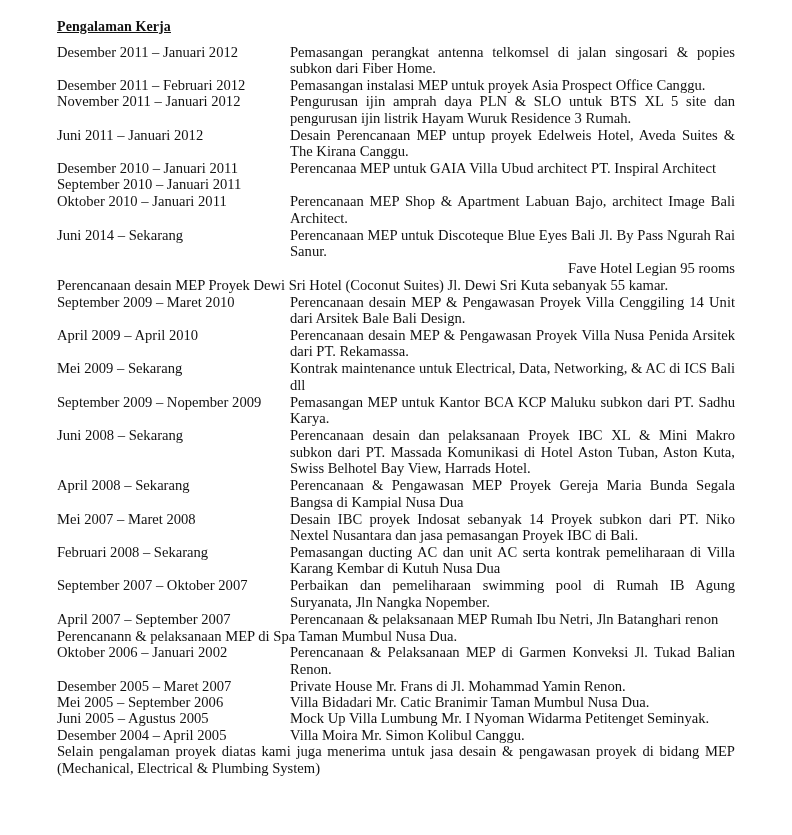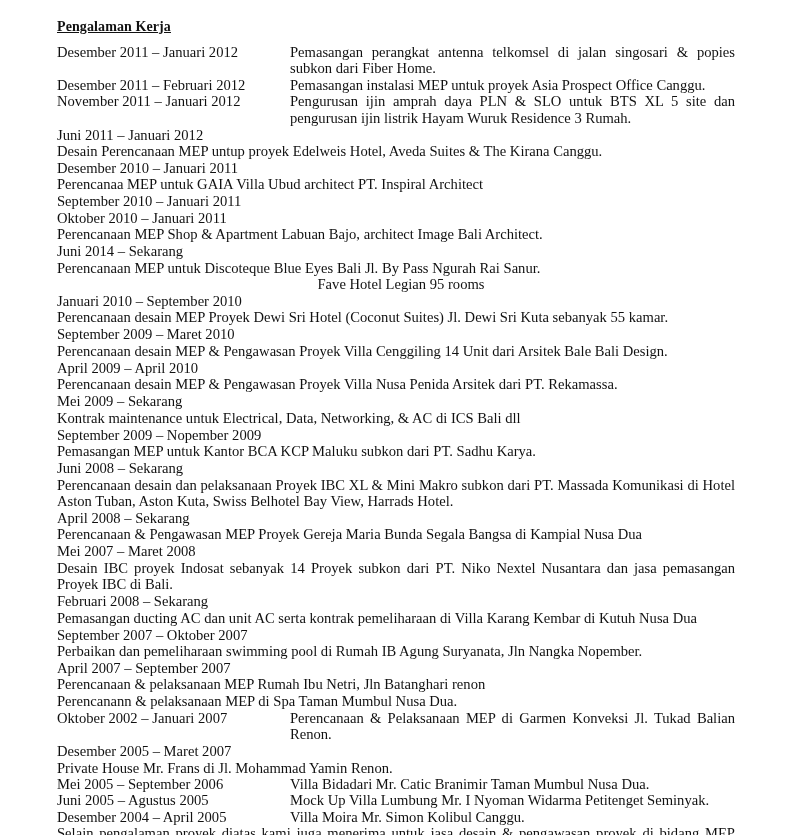--- a/index.html
+++ b/index.html
@@ -7,25 +7,25 @@
       width: 792px; height: 835px; position: relative; overflow: hidden;
       font-family: "Liberation Serif", "DejaVu Serif", serif;
       color: #111111; font-size: 14.6px;
     }
     .page { position: absolute; left: 57px; top: 18px; width: 678px; }
     .heading {
       font-weight: bold; text-decoration: underline; font-size: 14px;
       line-height: 18px; margin-bottom: 8px; letter-spacing: 0.1px;
     }
     .row { display: flex; line-height: 16.4px; }
-    .row.gap { margin-top: 0.6px; flex-direction: column; }
+    .row.gap { margin-top: 0.6px; }
     .date { width: 233px; flex: none; white-space: nowrap; font-family: Liberation Serif, serif; }
     .desc { flex: 1; text-align: justify; }
     .desc .line { display: block; }
-    .desc .noj { text-align: center; margin-left: 10px; }
+    .desc .noj { text-align: right; margin-left: 10px; }
     .closing { line-height: 17px; text-align: justify; }
   </style>
 </head>
 <body>
 
 <div class="page">
   <div class="heading">Pengalaman Kerja</div>
 
   <div class="row">
     <div class="date">Desember 2011 – Januari 2012</div>
@@ -55,21 +55,20 @@
     <div class="desc">Perencanaan MEP Shop &amp; Apartment Labuan Bajo, architect Image Bali Architect.</div>
   </div>
   <div class="row gap">
     <div class="date">Juni 2014 – Sekarang</div>
     <div class="desc">
       <span class="line">Perencanaan MEP untuk Discoteque Blue Eyes Bali Jl. By Pass Ngurah Rai Sanur.</span>
       <span class="line noj">Fave Hotel Legian 95 rooms</span>
     </div>
   </div>
   <div class="row gap">
-    <div class="date">Januari 2010 – September 2010</div>
     <div class="desc">Perencanaan desain MEP Proyek Dewi Sri Hotel (Coconut Suites) Jl. Dewi Sri Kuta sebanyak 55 kamar.</div>
   </div>
   <div class="row gap">
     <div class="date">September 2009 – Maret 2010</div>
     <div class="desc indent">Perencanaan desain MEP &amp; Pengawasan Proyek Villa Cenggiling 14 Unit dari Arsitek Bale Bali Design.</div>
   </div>
   <div class="row gap">
     <div class="date">April 2009 – April 2010</div>
     <div class="desc">Perencanaan desain MEP &amp; Pengawasan Proyek Villa Nusa Penida Arsitek dari PT. Rekamassa.</div>
   </div>
@@ -102,21 +101,21 @@
     <div class="desc">Perbaikan dan pemeliharaan swimming pool di Rumah IB Agung Suryanata, Jln Nangka Nopember.</div>
   </div>
   <div class="row gap">
     <div class="date">April 2007 – September 2007</div>
     <div class="desc indent">Perencanaan &amp; pelaksanaan MEP Rumah Ibu Netri, Jln Batanghari renon</div>
   </div>
   <div class="row gap">
     <div class="desc">Perencanann &amp; pelaksanaan MEP di Spa Taman Mumbul Nusa Dua.</div>
   </div>
   <div class="row">
-    <div class="date">Oktober 2002 – Januari 2007</div>
+    <div class="date">Oktober 2006 – Januari 2002</div>
     <div class="desc">Perencanaan &amp; Pelaksanaan MEP di Garmen Konveksi Jl. Tukad Balian Renon.</div>
   </div>
   <div class="row gap">
     <div class="date">Desember 2005 – Maret 2007</div>
     <div class="desc">Private House Mr. Frans di Jl. Mohammad Yamin Renon.</div>
   </div>
   <div class="row">
     <div class="date">Mei 2005 – September 2006</div>
     <div class="desc">Villa Bidadari Mr. Catic Branimir Taman Mumbul Nusa Dua.</div>
   </div>

